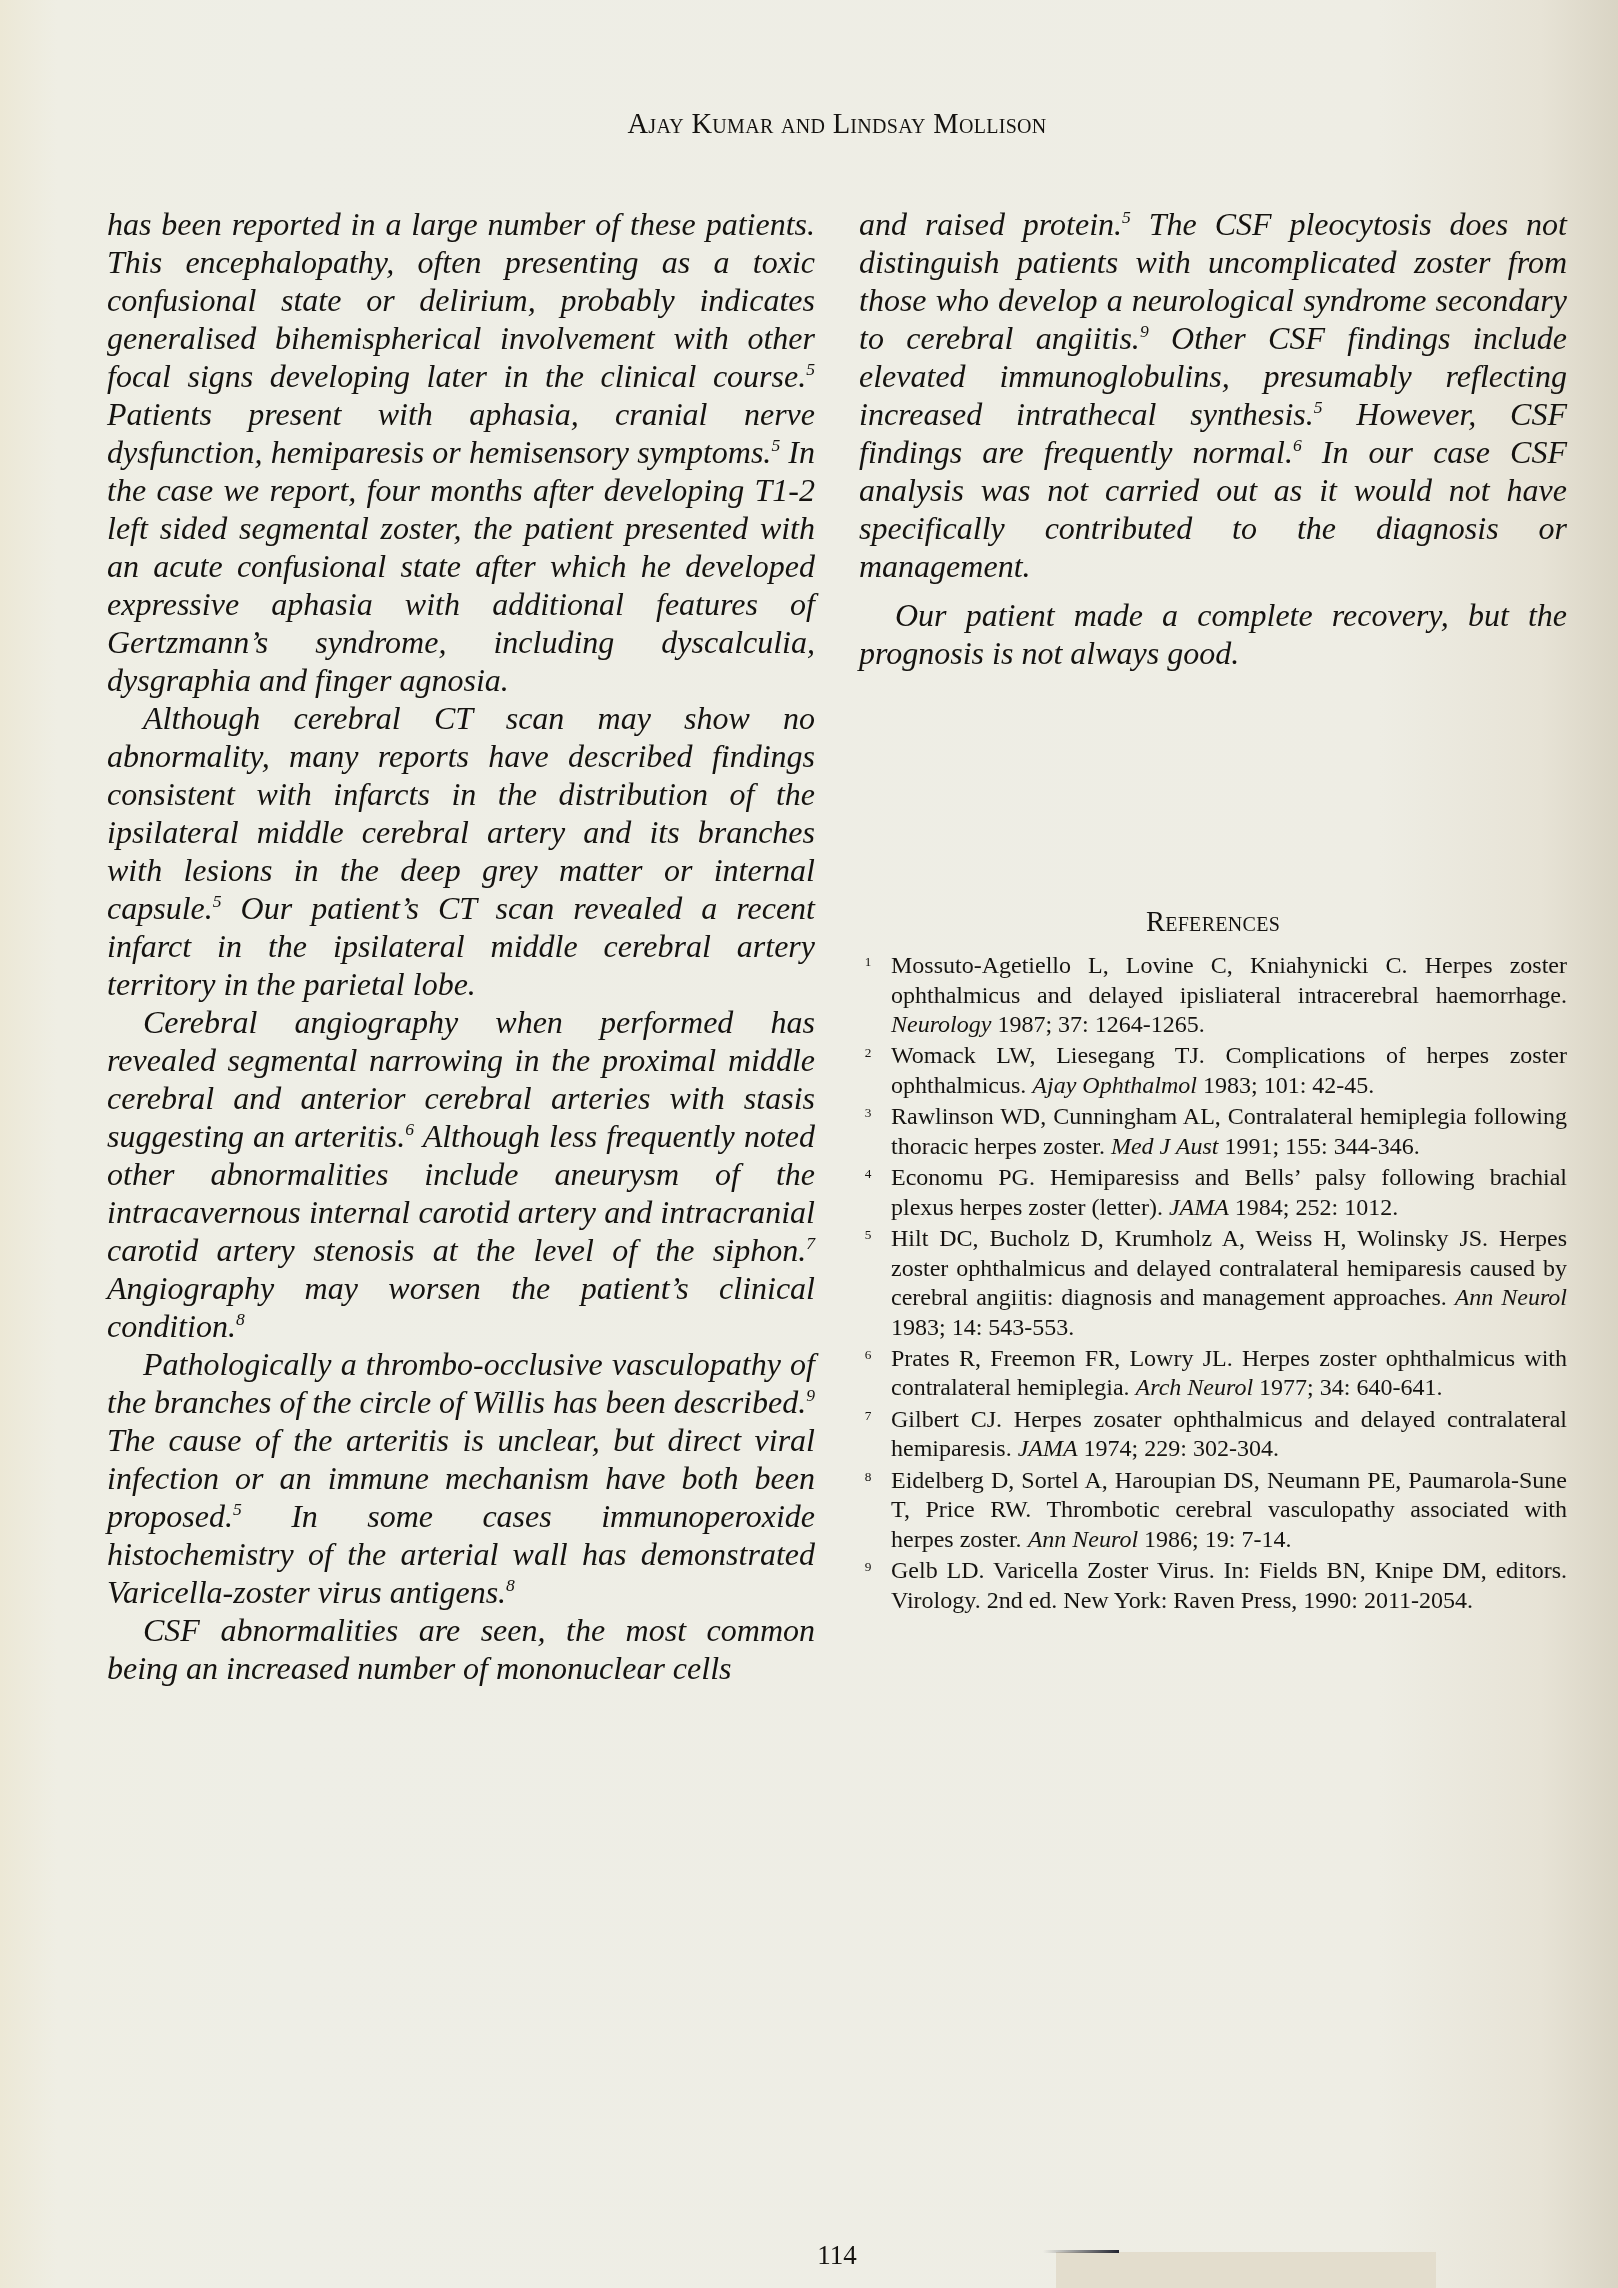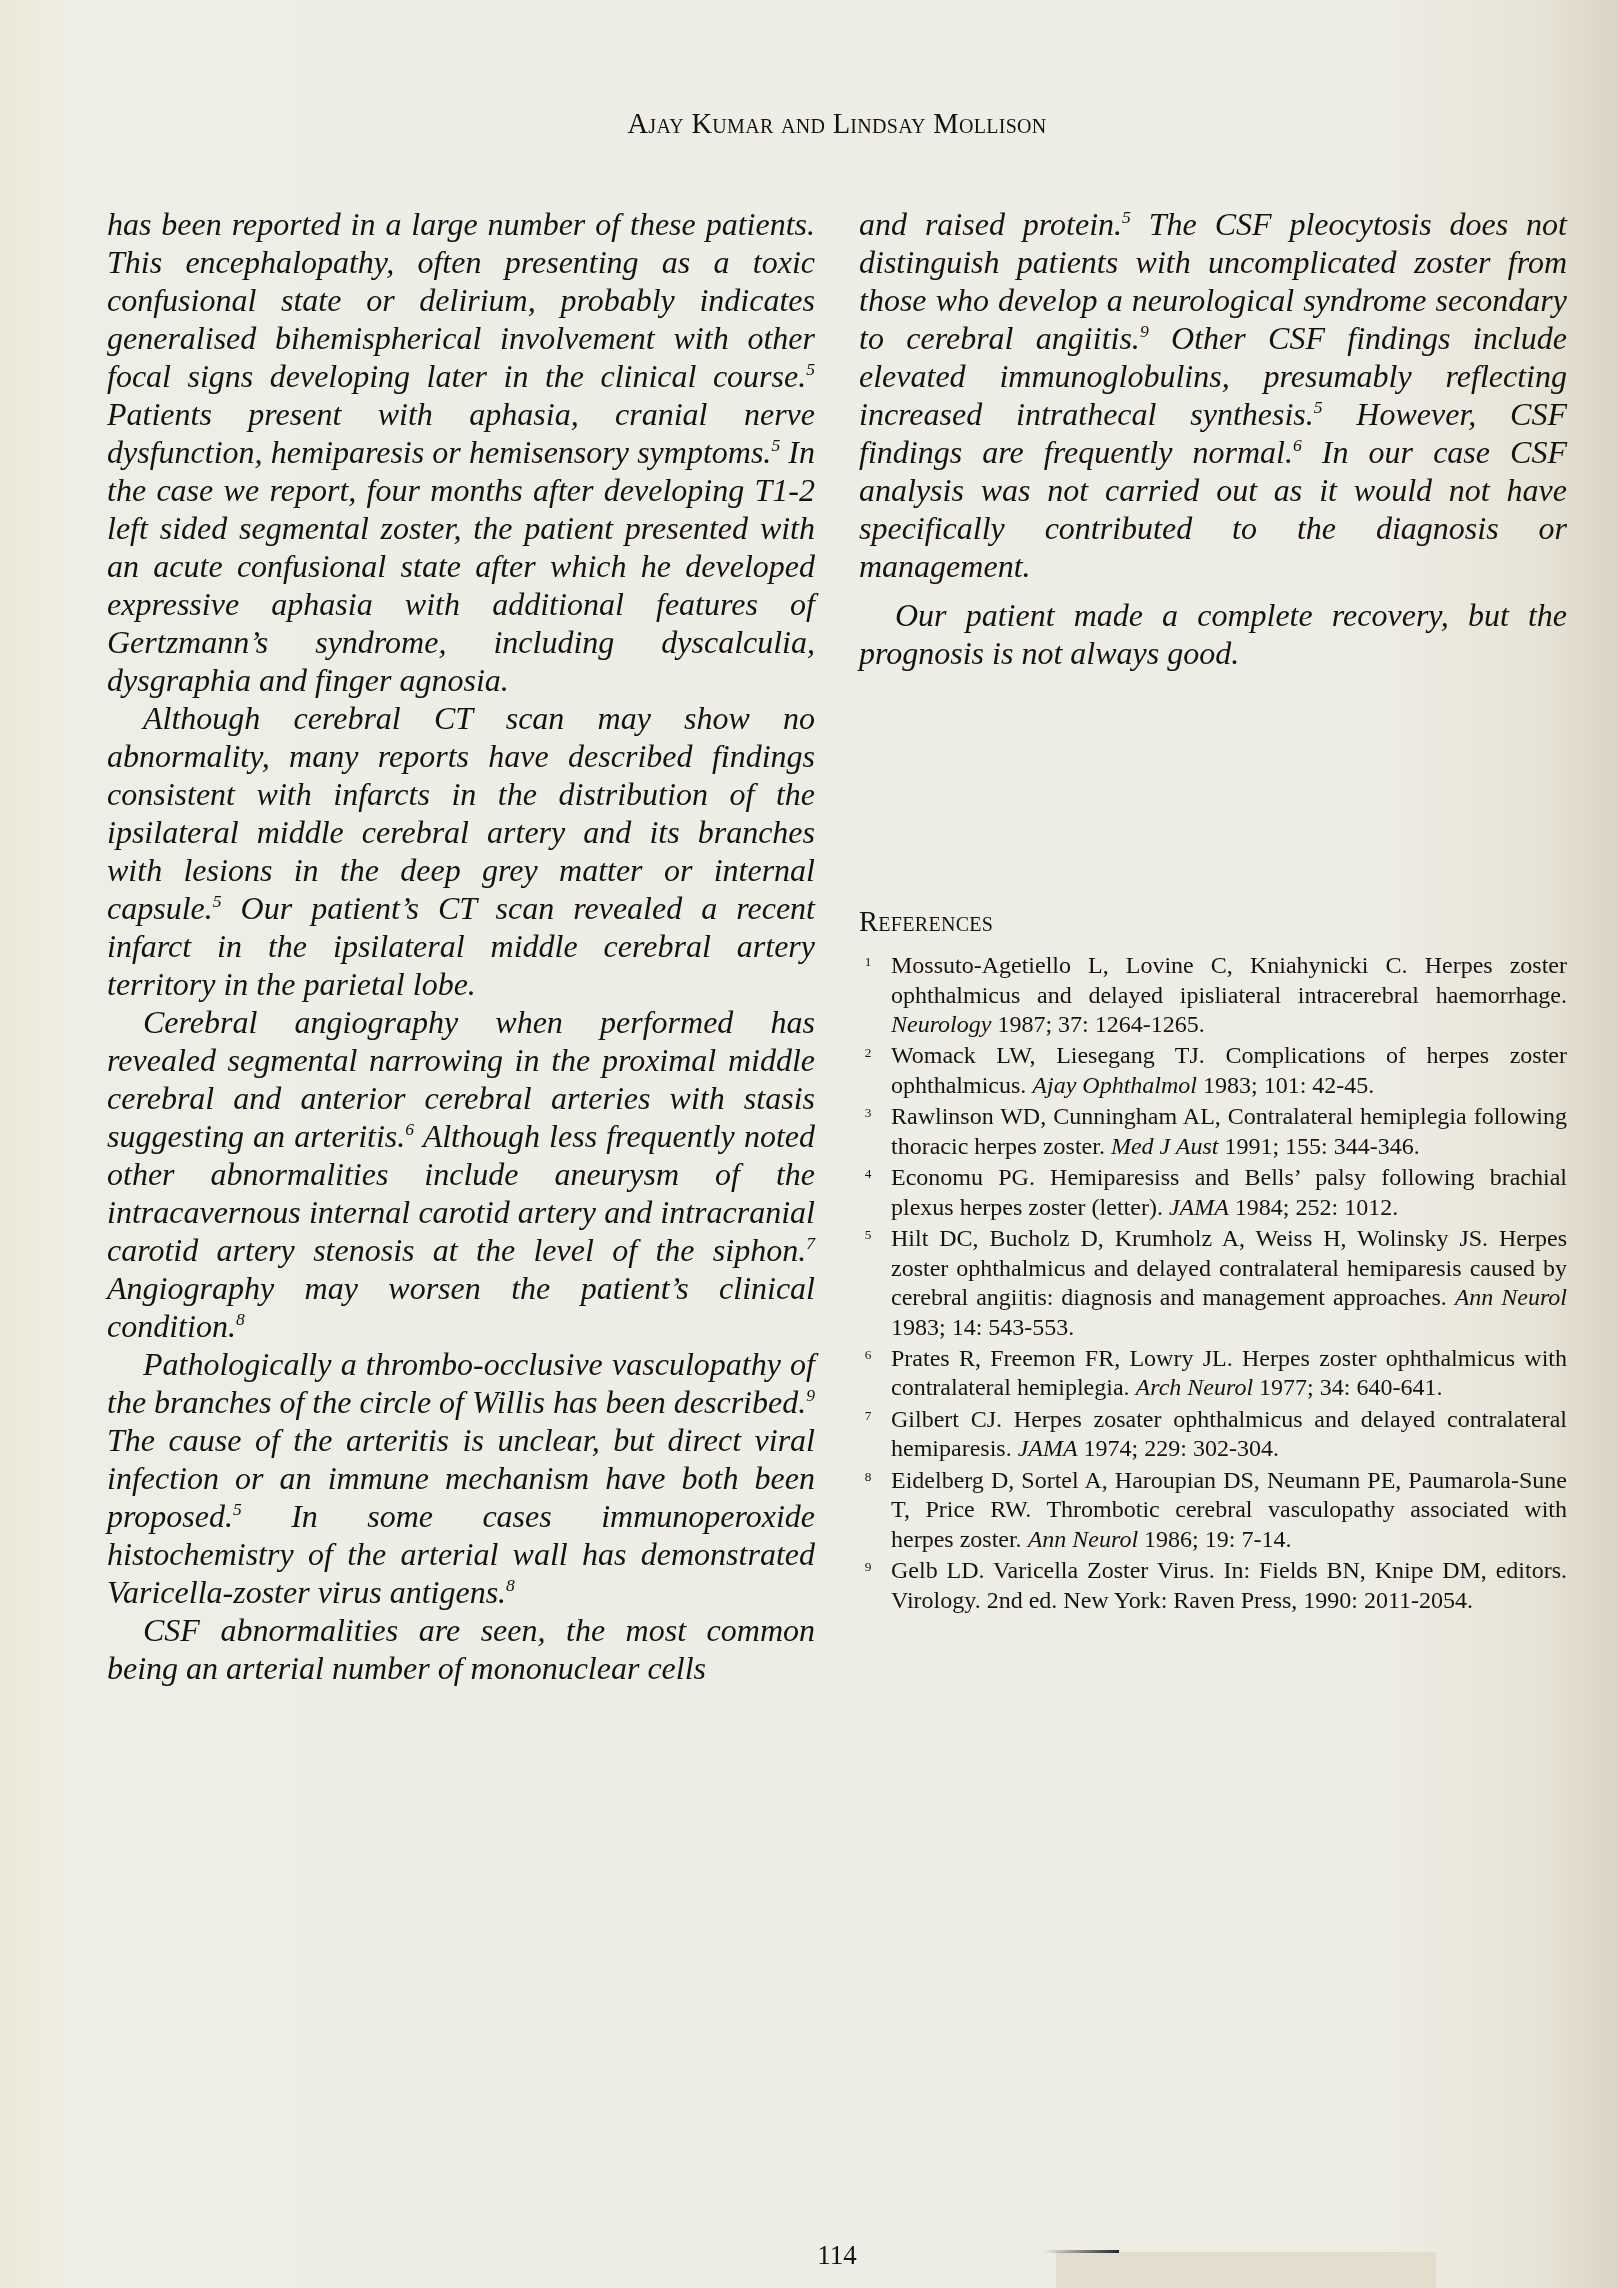--- a/index.html
+++ b/index.html
@@ -21,21 +21,21 @@
     text-align: justify; hyphens: none;
   }
   .col-left { left: 107px; width: 708px; }
   .col-right { left: 859px; width: 708px; }
   .col p { margin: 0; font-style: italic; }
   .col p.indent { text-indent: 36px; }
   .col p.gap { margin-top: 11.4px; }
   sup { font-size: 0.55em; line-height: 0; vertical-align: 0.7em; }
   .refs-title {
     position: absolute; top: 906px; left: 859px; width: 708px;
-    font-size: 28.5px; font-variant: small-caps; letter-spacing: 0.3px;
+    text-align: center; font-size: 28.5px; font-variant: small-caps; letter-spacing: 0.3px;
   }
   .refs {
     position: absolute; top: 951px; left: 859px; width: 708px;
     margin: 0; padding: 0; list-style: none;
     font-size: 24px; line-height: 29.5px;
   }
   .refs li { position: relative; padding-left: 32px; text-align: justify; margin-bottom: 1.9px; }
   .refs .num { position: absolute; left: 5.7px; top: -3.8px; font-size: 13.3px; }
   .refs i { }
   .page-number {
@@ -54,21 +54,21 @@
 </head>
 <body>
 
 <div class="running-head">Ajay Kumar and Lindsay Mollison</div>
 
 <div class="col col-left" id="col-left">
     <p>has been reported in a large number of these patients. This encephalopathy, often presenting as a toxic confusional state or delirium, probably indicates generalised bihemispherical involvement with other focal signs developing later in the clinical course.<sup>5</sup> Patients present with aphasia, cranial nerve dysfunction, hemiparesis or hemisensory symptoms.<sup>5</sup> In the case we report, four months after developing T1-2 left sided segmental zoster, the patient presented with an acute confusional state after which he developed expressive aphasia with additional features of Gertzmann’s syndrome, including dyscalculia, dysgraphia and finger agnosia.</p>
     <p class="indent">Although cerebral CT scan may show no abnormality, many reports have described findings consistent with infarcts in the distribution of the ipsilateral middle cerebral artery and its branches with lesions in the deep grey matter or internal capsule.<sup>5</sup> Our patient’s CT scan revealed a recent infarct in the ipsilateral middle cerebral artery territory in the parietal lobe.</p>
     <p class="indent">Cerebral angiography when performed has revealed segmental narrowing in the proximal middle cerebral and anterior cerebral arteries with stasis suggesting an arteritis.<sup>6</sup> Although less frequently noted other abnormalities include aneurysm of the intracavernous internal carotid artery and intracranial carotid artery stenosis at the level of the siphon.<sup>7</sup> Angiography may worsen the patient’s clinical condition.<sup>8</sup></p>
     <p class="indent">Pathologically a thrombo-occlusive vasculopathy of the branches of the circle of Willis has been described.<sup>9</sup> The cause of the arteritis is unclear, but direct viral infection or an immune mechanism have both been proposed.<sup>5</sup> In some cases immunoperoxide histochemistry of the arterial wall has demonstrated Varicella-zoster virus antigens.<sup>8</sup></p>
-    <p class="indent">CSF abnormalities are seen, the most common being an arterial number of mononuclear cells</p>
+    <p class="indent">CSF abnormalities are seen, the most common being an increased number of mononuclear cells</p>
   </div>
 <div class="col col-right" id="col-right">
     <p>and raised protein.<sup>5</sup> The CSF pleocytosis does not distinguish patients with uncomplicated zoster from those who develop a neurological syndrome secondary to cerebral angiitis.<sup>9</sup> Other CSF findings include elevated immunoglobulins, presumably reflecting increased intrathecal synthesis.<sup>5</sup> However, CSF findings are frequently normal.<sup>6</sup> In our case CSF analysis was not carried out as it would not have specifically contributed to the diagnosis or management.</p>
     <p class="indent gap">Our patient made a complete recovery, but the prognosis is not always good.</p>
   </div>
 
 <div class="refs-title">References</div>
 <ol class="refs" id="refs">
     <li><span class="num">1</span>Mossuto-Agetiello L, Lovine C, Kniahynicki C. Herpes zoster ophthalmicus and delayed ipisliateral intracerebral haemorrhage. <i>Neurology</i> 1987; 37: 1264-1265.</li>
     <li><span class="num">2</span>Womack LW, Liesegang TJ. Complications of herpes zoster ophthalmicus. <i>Ajay Ophthalmol</i> 1983; 101: 42-45.</li>

